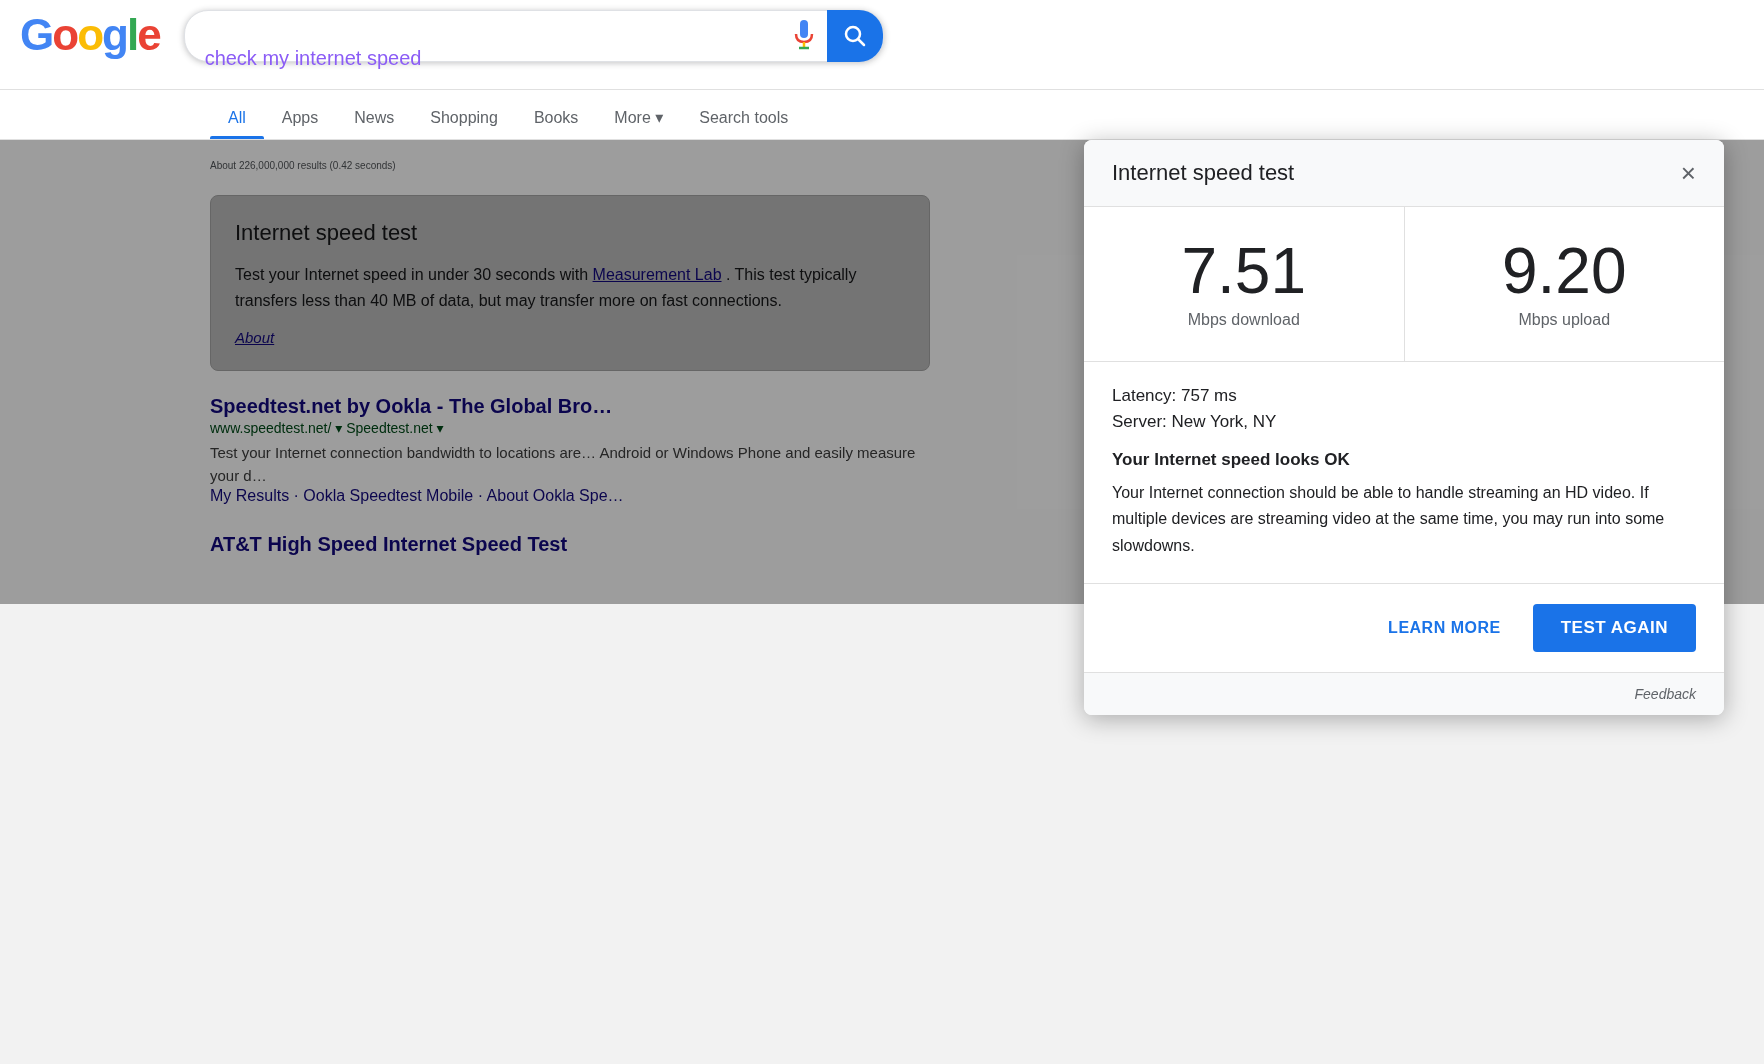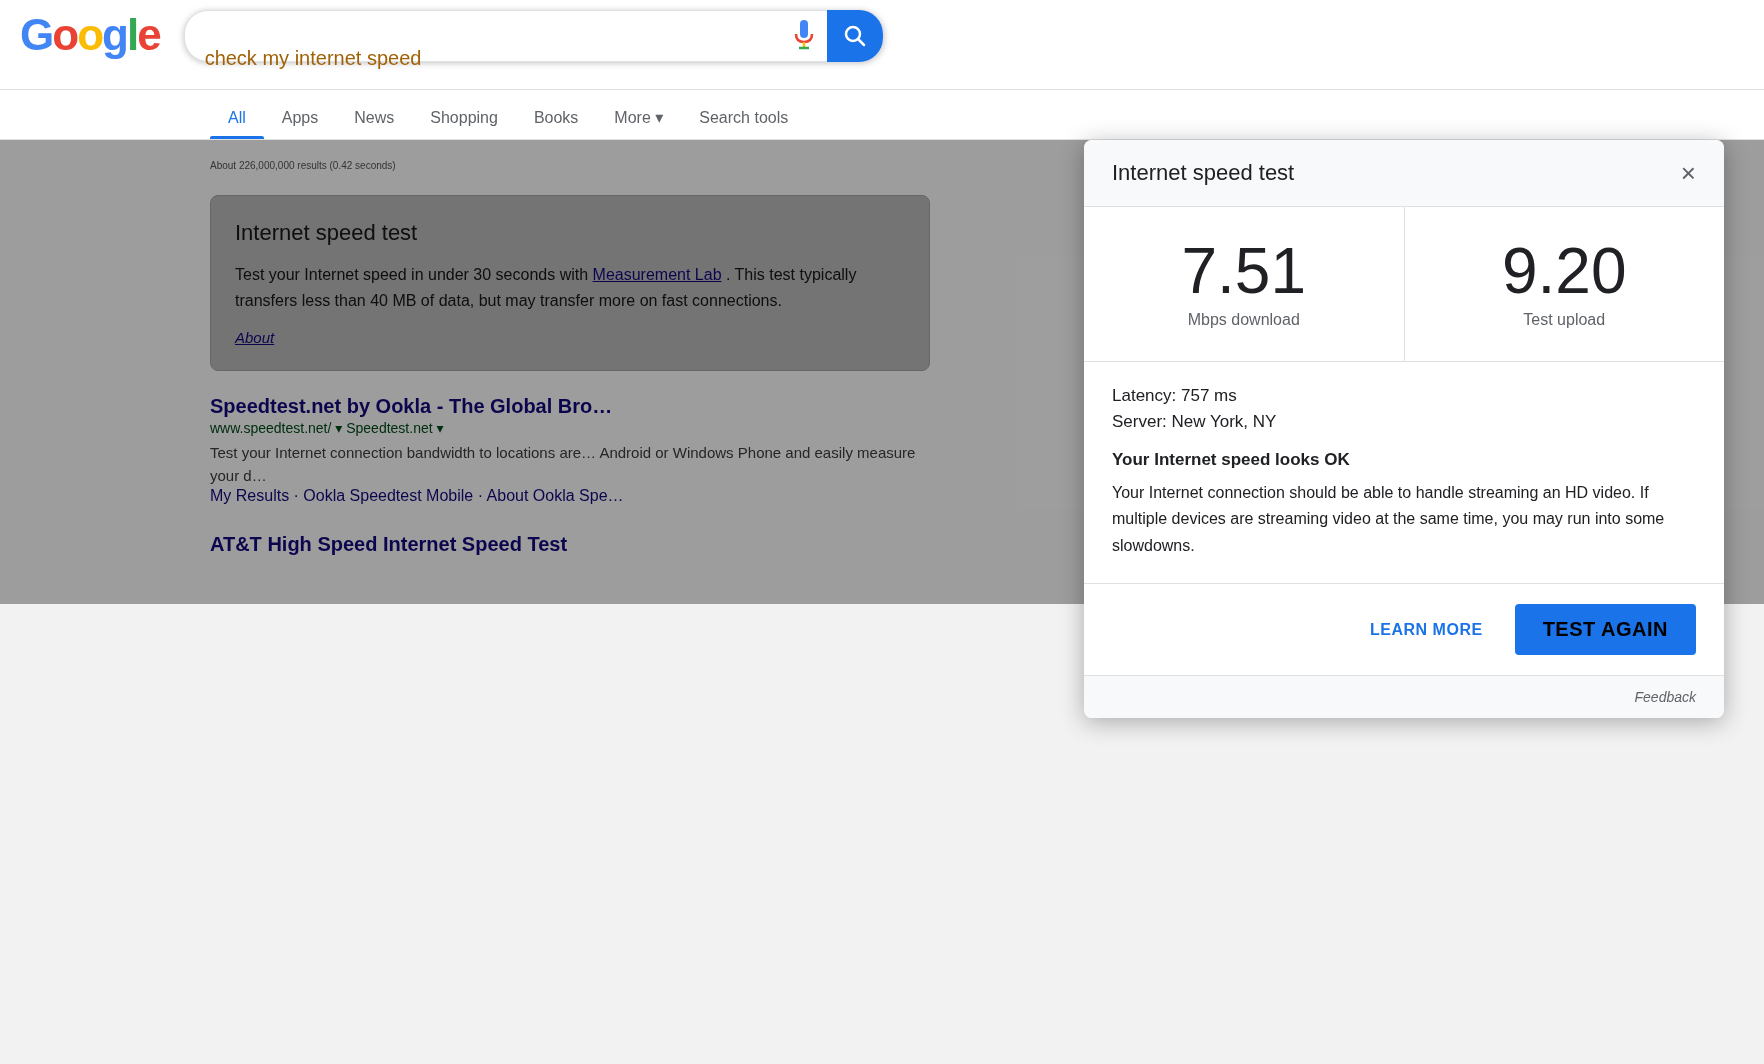--- a/index.html
+++ b/index.html
@@ -44,21 +44,21 @@
       width: 700px;
       background: #fff;
       box-shadow: 0 1px 6px rgba(32,33,36,.28);
     }
     .search-box-wrap input {
       flex: 1;
       border: none;
       outline: none;
       font-size: 20px;
       padding: 0 20px;
-      color: #a16207;
+      color: #8b5cf6;
       background: transparent;
       margin-top: 44px;
     }
     .mic-icon {
       width: 46px;
       height: 46px;
       display: flex;
       align-items: center;
       justify-content: center;
       cursor: pointer;
@@ -283,24 +283,24 @@
       color: #1a73e8;
       font-size: 16px;
       font-weight: bold;
       letter-spacing: 0.5px;
       cursor: pointer;
       padding: 10px 16px;
       text-transform: uppercase;
     }
     .test-again-btn {
       background: #1a73e8;
-      color: #000000;
+      color: #ffffff;
       border: none;
       border-radius: 4px;
-      font-size: 20px;
+      font-size: 17px;
       font-weight: bold;
       letter-spacing: 0.5px;
       padding: 14px 28px;
       cursor: pointer;
       text-transform: uppercase;
     }
 
     .popup-footer {
       padding: 12px 28px;
       text-align: right;
@@ -387,21 +387,21 @@
     <button class="close-btn">×</button>
   </div>
 
   <div class="speed-metrics">
     <div class="metric-cell">
       <div class="metric-value">7.51</div>
       <div class="metric-label">Mbps download</div>
     </div>
     <div class="metric-cell">
       <div class="metric-value">9.20</div>
-      <div class="metric-label">Test upload</div>
+      <div class="metric-label">Mbps upload</div>
     </div>
   </div>
 
   <div class="popup-body">
     <div class="latency-row">
       <span>Latency:</span>
       <span>757 ms</span>
     </div>
     <div class="server-row">
       <span>Server:</span>

